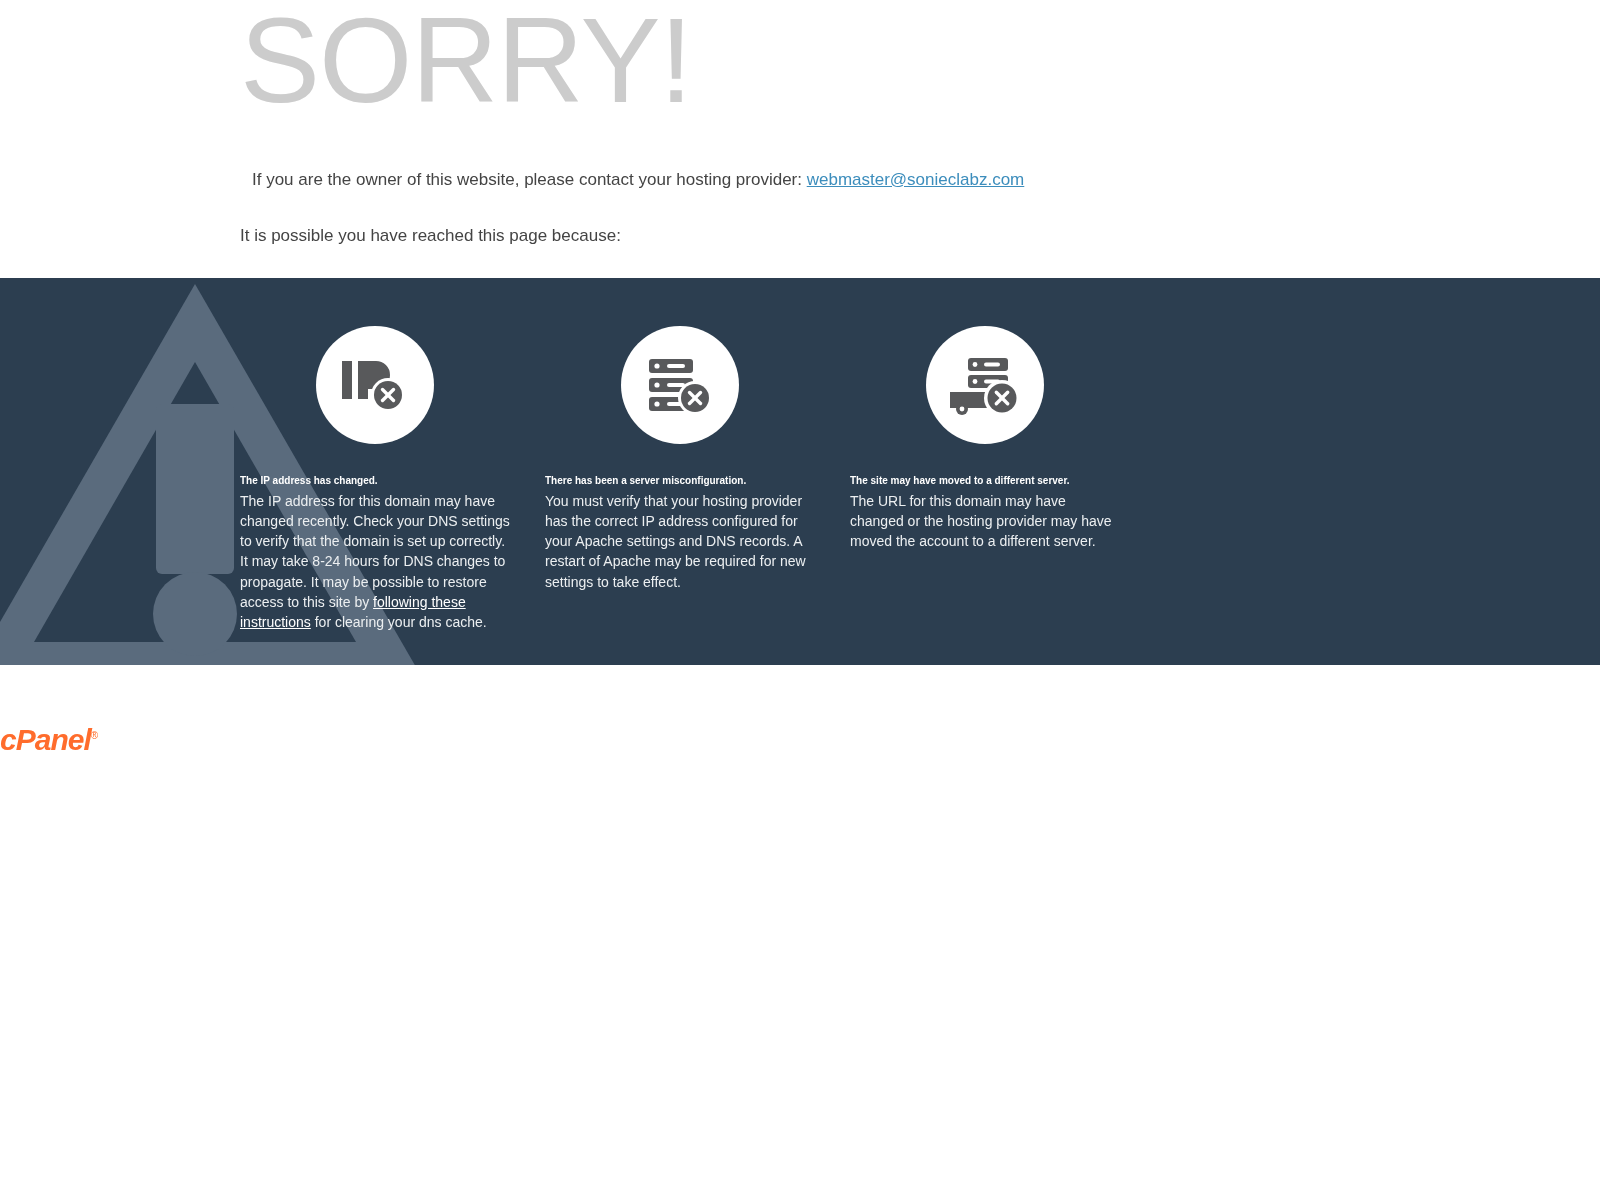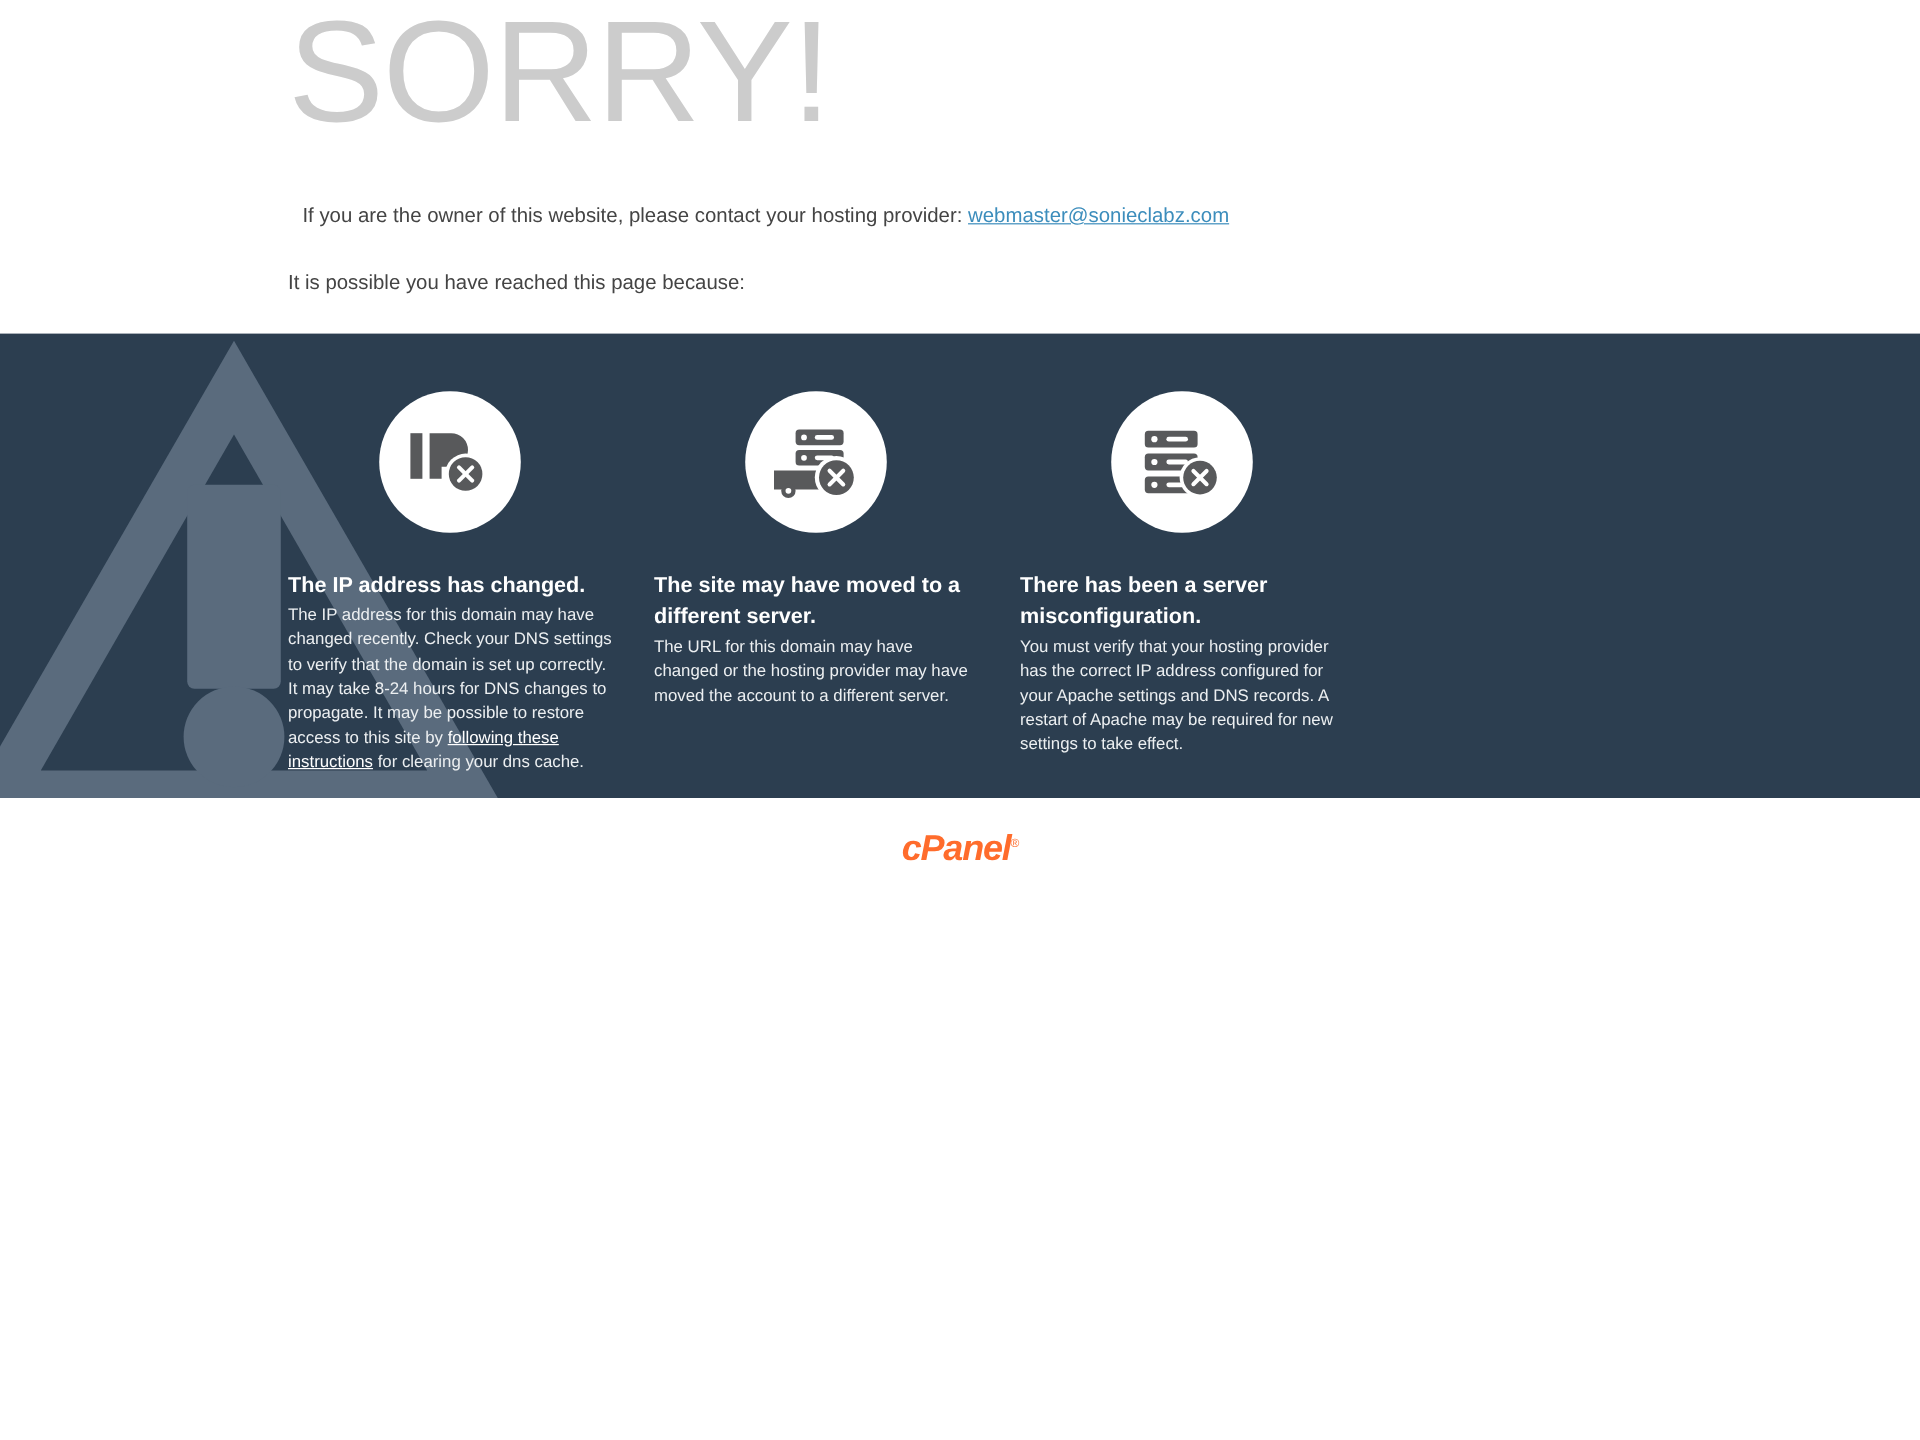--- a/index.html
+++ b/index.html
@@ -79,42 +79,42 @@
     width: 118px;
     height: 118px;
     border-radius: 50%;
     background: #ffffff;
     display: flex;
     align-items: center;
     justify-content: center;
     margin: 0 auto 30px auto;
   }
   .reason h3 {
-    font-size: 18px;
+    font-size: 10px;
     line-height: 1.45;
     margin: 0 0 2px 0;
     font-weight: bold;
     color: #ffffff;
   }
   .reason p {
     font-size: 14px;
     line-height: 1.45;
     margin: 0;
     color: #eceff1;
   }
   .reason p a {
     color: #ffffff;
     text-decoration: underline;
   }
 
   
   .footer {
     background: #ffffff;
-    text-align: center;
-    padding-top: 28px;
+    text-align: left;
+    padding-top: 60px;
   }
   .cpanel-logo {
     font-size: 30px;
     font-weight: bold;
     font-style: italic;
     color: #ff6c2c;
     letter-spacing: -1px;
     line-height: 1;
     display: inline-block;
     position: relative;
@@ -170,20 +170,48 @@
             <line x1="55.5" y1="34.5" x2="44.5" y2="45.5"></line>
           </g>
         </svg>
       </div>
       <h3>The IP address has changed.</h3>
       <p><span>The IP address for this domain may have changed recently. Check your DNS settings to verify that the domain is set up correctly. It may take 8-24 hours for DNS changes to propagate. It may be possible to restore access to this site by </span><a href="#">following these instructions</a><span> for clearing your dns cache.</span></p>
     </div>
 
     <div class="reason">
       <div class="reason-icon">
+        <svg width="74" height="62" viewBox="0 0 74 62" aria-hidden="true">
+          <g fill="#58595b">
+            <rect x="6" y="5" width="44" height="14" rx="3"></rect>
+            <rect x="6" y="24" width="44" height="14" rx="3"></rect>
+            <rect x="6" y="43" width="44" height="14" rx="3"></rect>
+          </g>
+          <g fill="#ffffff">
+            <circle cx="14" cy="12" r="2.6"></circle>
+            <circle cx="14" cy="31" r="2.6"></circle>
+            <circle cx="14" cy="50" r="2.6"></circle>
+            <rect x="24" y="10" width="18" height="4" rx="2"></rect>
+            <rect x="24" y="29" width="18" height="4" rx="2"></rect>
+            <rect x="24" y="48" width="18" height="4" rx="2"></rect>
+          </g>
+          <circle cx="52" cy="44" r="17" fill="#ffffff"></circle>
+          <circle cx="52" cy="44" r="14" fill="#58595b"></circle>
+          <g stroke="#ffffff" stroke-width="3.4" stroke-linecap="round">
+            <line x1="46.5" y1="38.5" x2="57.5" y2="49.5"></line>
+            <line x1="57.5" y1="38.5" x2="46.5" y2="49.5"></line>
+          </g>
+        </svg>
+      </div>
+      <h3>There has been a server misconfiguration.</h3>
+      <p>You must verify that your hosting provider has the correct IP address configured for your Apache settings and DNS records. A restart of Apache may be required for new settings to take effect.</p>
+    </div>
+
+    <div class="reason">
+      <div class="reason-icon">
         <svg width="78" height="62" viewBox="0 0 78 62" aria-hidden="true">
           <g fill="#58595b">
             <rect x="22" y="4" width="40" height="13" rx="3"></rect>
             <rect x="22" y="21" width="40" height="13" rx="3"></rect>
             <path d="M4 38 h44 v16 h-44z"></path>
             <path d="M48 42 h10 l8 8 v4 h-18z"></path>
           </g>
           <g fill="#ffffff">
             <circle cx="29" cy="10.5" r="2.4"></circle>
             <circle cx="29" cy="27.5" r="2.4"></circle>
@@ -197,48 +225,20 @@
           <g stroke="#ffffff" stroke-width="3.4" stroke-linecap="round">
             <line x1="50.3" y1="38.3" x2="61.7" y2="49.7"></line>
             <line x1="61.7" y1="38.3" x2="50.3" y2="49.7"></line>
           </g>
         </svg>
       </div>
       <h3>The site may have moved to a different server.</h3>
       <p>The URL for this domain may have changed or the hosting provider may have moved the account to a different server.</p>
     </div>
 
-    <div class="reason">
-      <div class="reason-icon">
-        <svg width="74" height="62" viewBox="0 0 74 62" aria-hidden="true">
-          <g fill="#58595b">
-            <rect x="6" y="5" width="44" height="14" rx="3"></rect>
-            <rect x="6" y="24" width="44" height="14" rx="3"></rect>
-            <rect x="6" y="43" width="44" height="14" rx="3"></rect>
-          </g>
-          <g fill="#ffffff">
-            <circle cx="14" cy="12" r="2.6"></circle>
-            <circle cx="14" cy="31" r="2.6"></circle>
-            <circle cx="14" cy="50" r="2.6"></circle>
-            <rect x="24" y="10" width="18" height="4" rx="2"></rect>
-            <rect x="24" y="29" width="18" height="4" rx="2"></rect>
-            <rect x="24" y="48" width="18" height="4" rx="2"></rect>
-          </g>
-          <circle cx="52" cy="44" r="17" fill="#ffffff"></circle>
-          <circle cx="52" cy="44" r="14" fill="#58595b"></circle>
-          <g stroke="#ffffff" stroke-width="3.4" stroke-linecap="round">
-            <line x1="46.5" y1="38.5" x2="57.5" y2="49.5"></line>
-            <line x1="57.5" y1="38.5" x2="46.5" y2="49.5"></line>
-          </g>
-        </svg>
-      </div>
-      <h3>There has been a server misconfiguration.</h3>
-      <p>You must verify that your hosting provider has the correct IP address configured for your Apache settings and DNS records. A restart of Apache may be required for new settings to take effect.</p>
-    </div>
-
   </div>
 </div>
 
 <div class="footer">
   <div class="cpanel-logo">
     <span>cPanel</span><span class="reg">®</span>
   </div>
 </div>
 
 </body></html>

